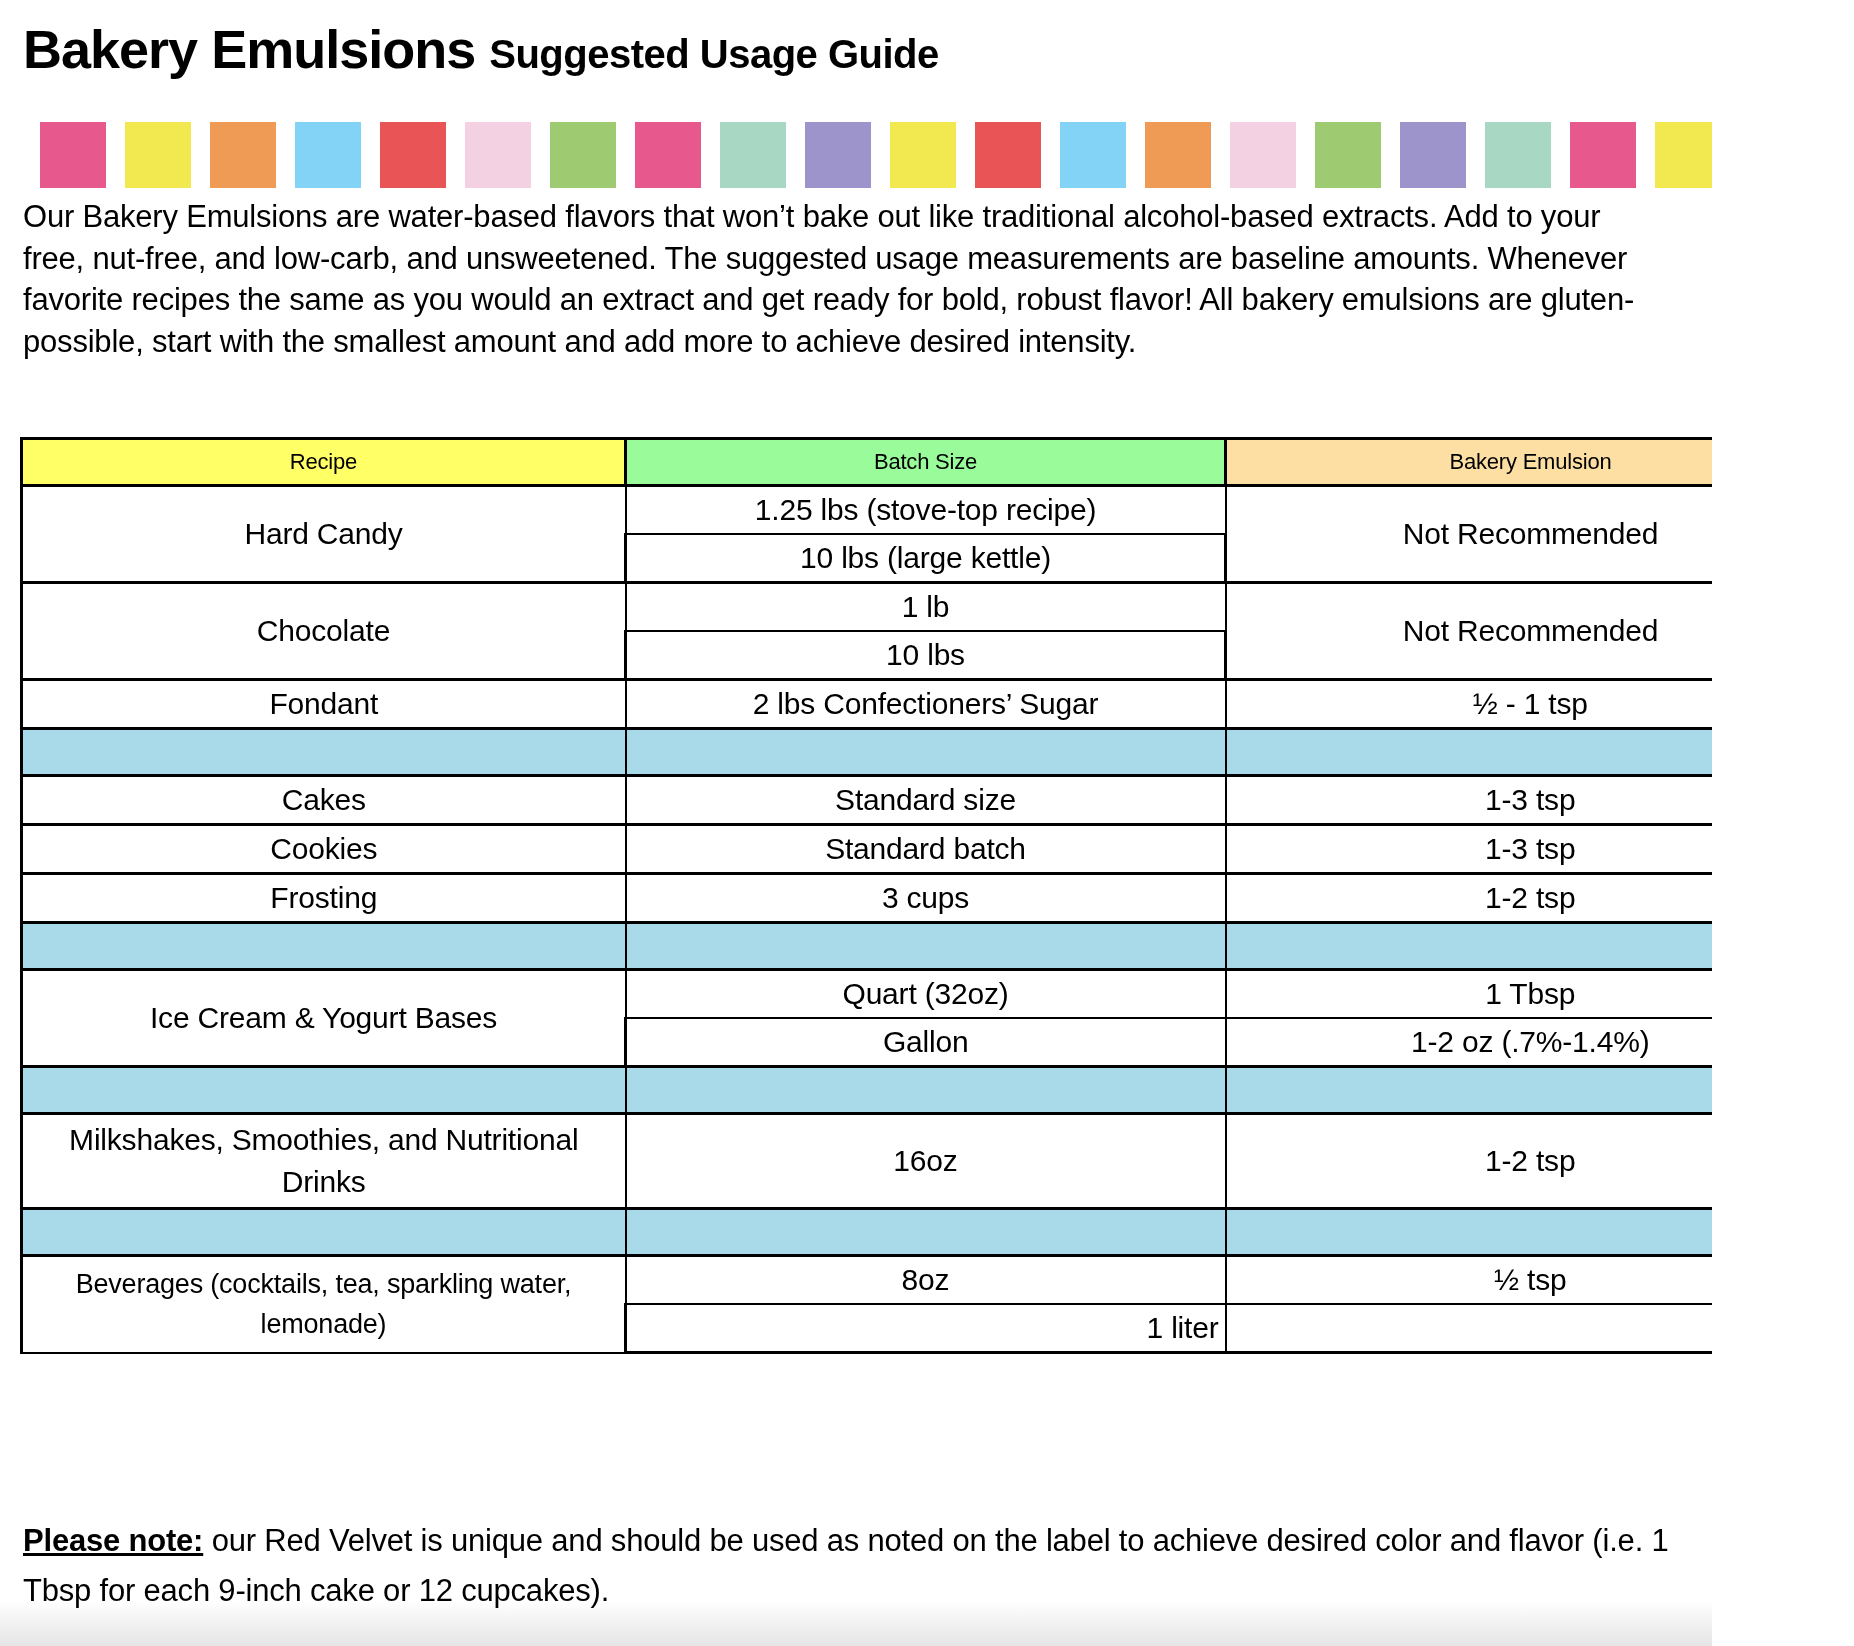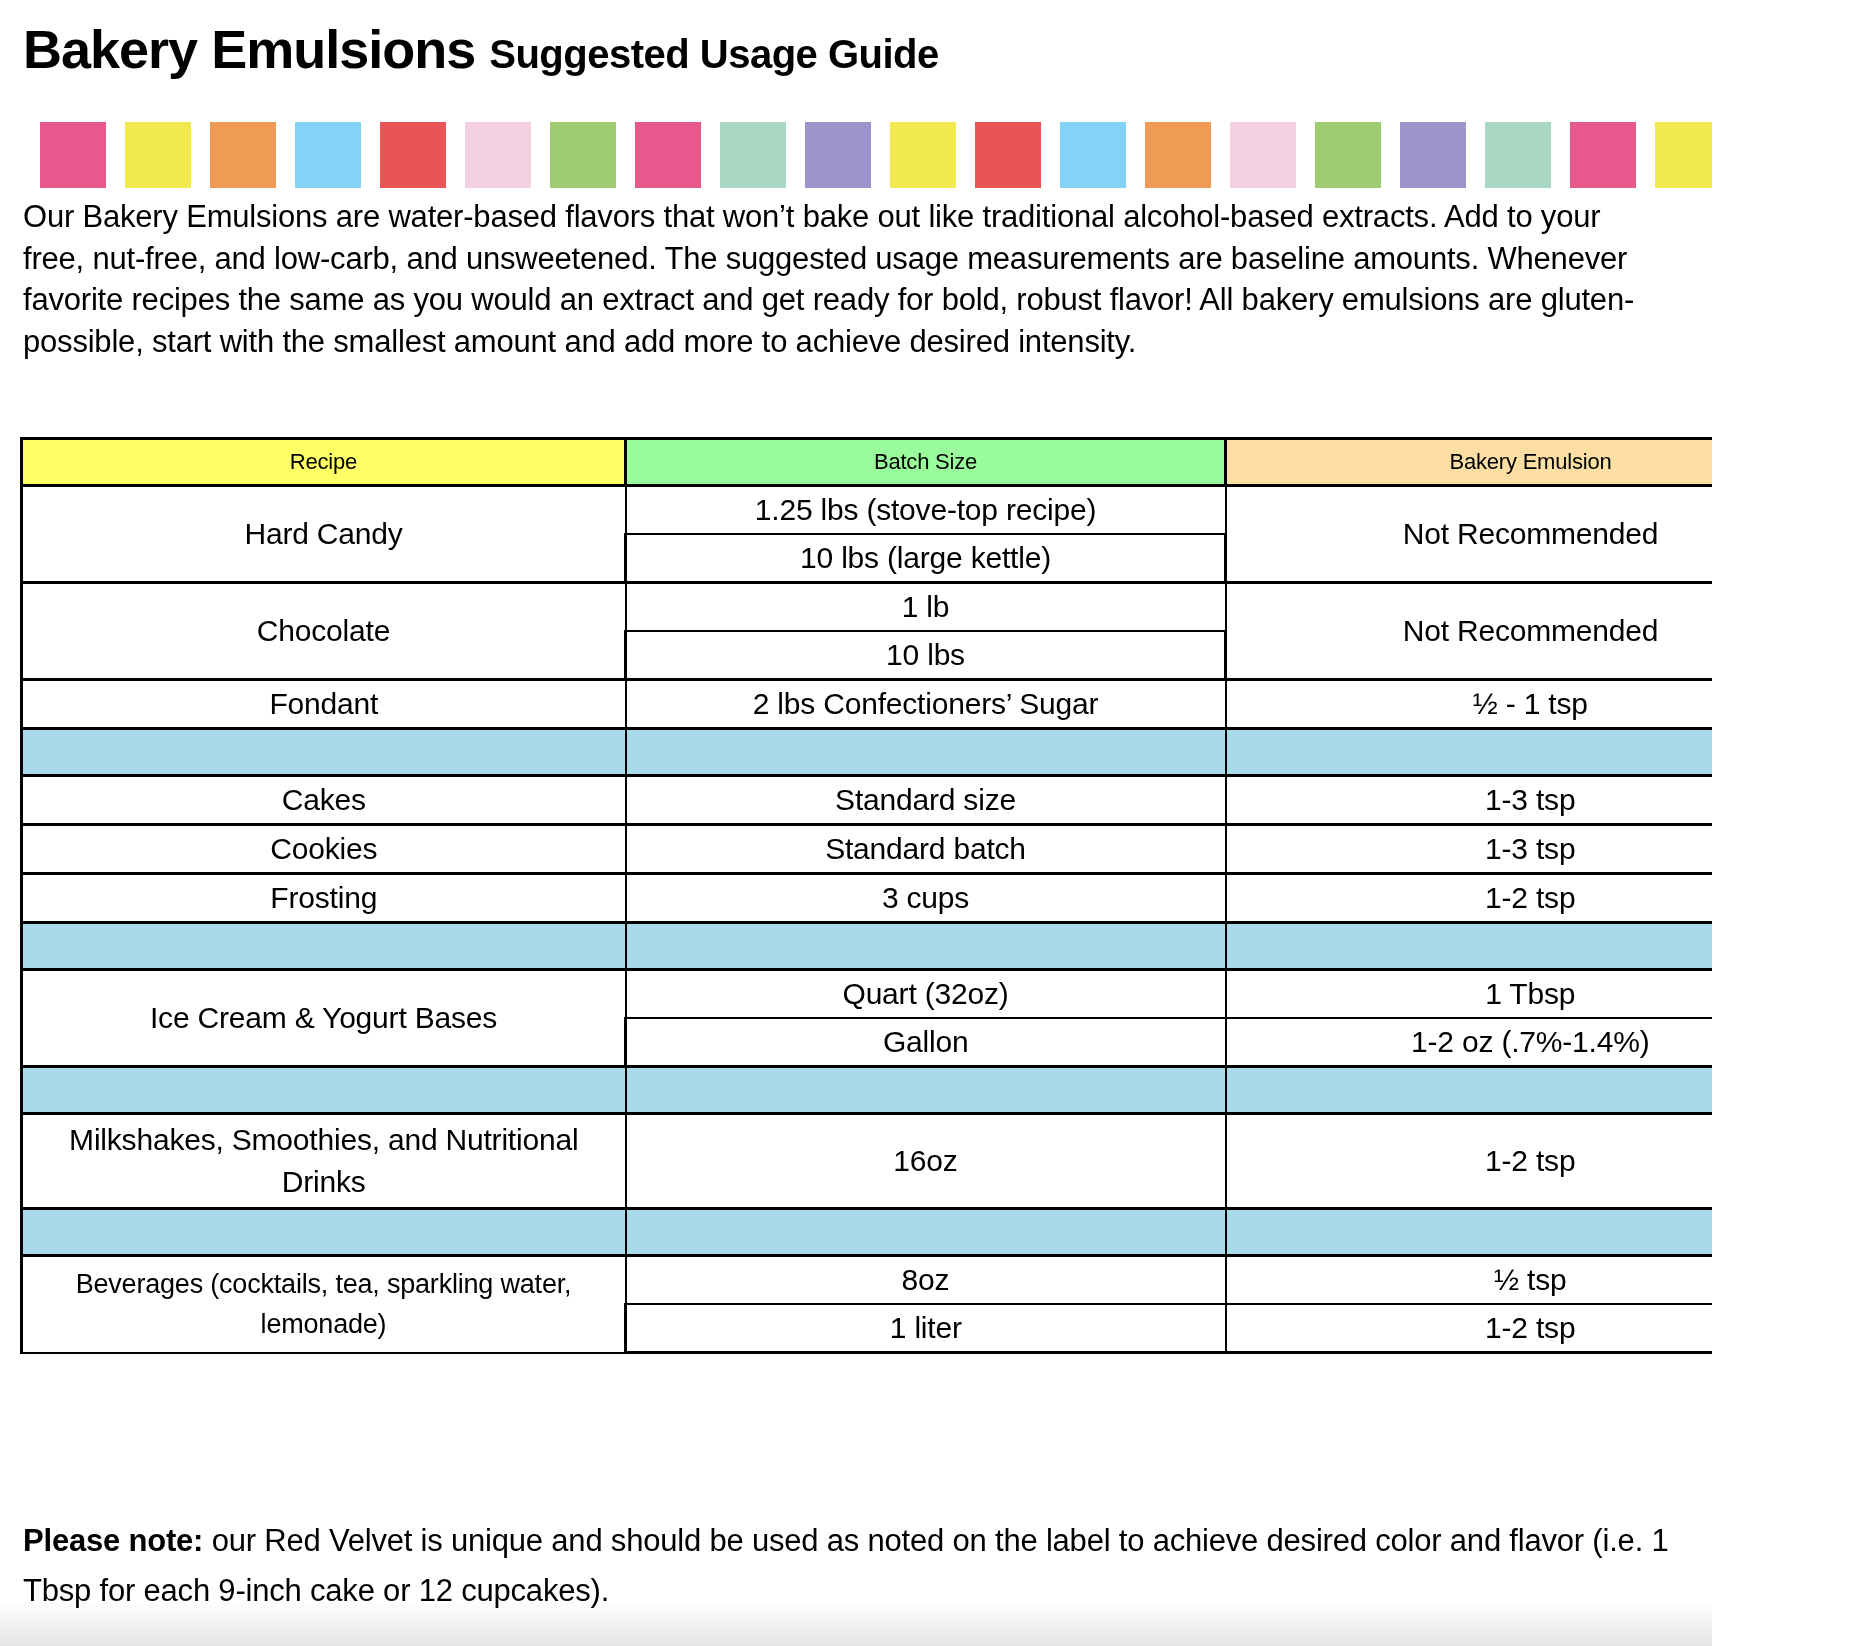--- a/index.html
+++ b/index.html
@@ -73,33 +73,33 @@
   th.h-emulsion{background:var(--header-orange);}
   tr.r50 td{height:46px;}
   tr.r97 td{height:92px;line-height:42px;}
   tr.section-start td{border-top-width:3px;}
   tr.sep td{
     background:var(--separator-blue);
     border-top-width:3px;
     border-bottom-width:3px;
     height:44px;
   }
-  table.usage tr:last-child td{border-bottom-width:3px;}
+  table.usage tr:last-child td{border-bottom-width:3px;text-align:right;}
   table.usage td:first-child, table.usage th:first-child{border-left-width:3px;}
   table.usage td:last-child, table.usage th:last-child{border-right-width:3px;margin-top:27px;}
   td.small-text{font-size:27px;line-height:40px;}
   
   .note{
     position:absolute;
     left:23px;
     top:1516px;
     font-size:31px;
     line-height:50px;
   }
-  .note .bold{font-weight:bold;}
+  .note .bold{font-weight:bold;text-decoration:underline;}
   .note div{white-space:nowrap;}
   
   .bottom-fade{
     position:absolute;
     left:0;bottom:0;
     width:100%;height:46px;
     background:linear-gradient(to bottom, rgba(0,0,0,0) 0%, rgba(0,0,0,0.10) 100%);
     pointer-events:none;
   }
 </style>

